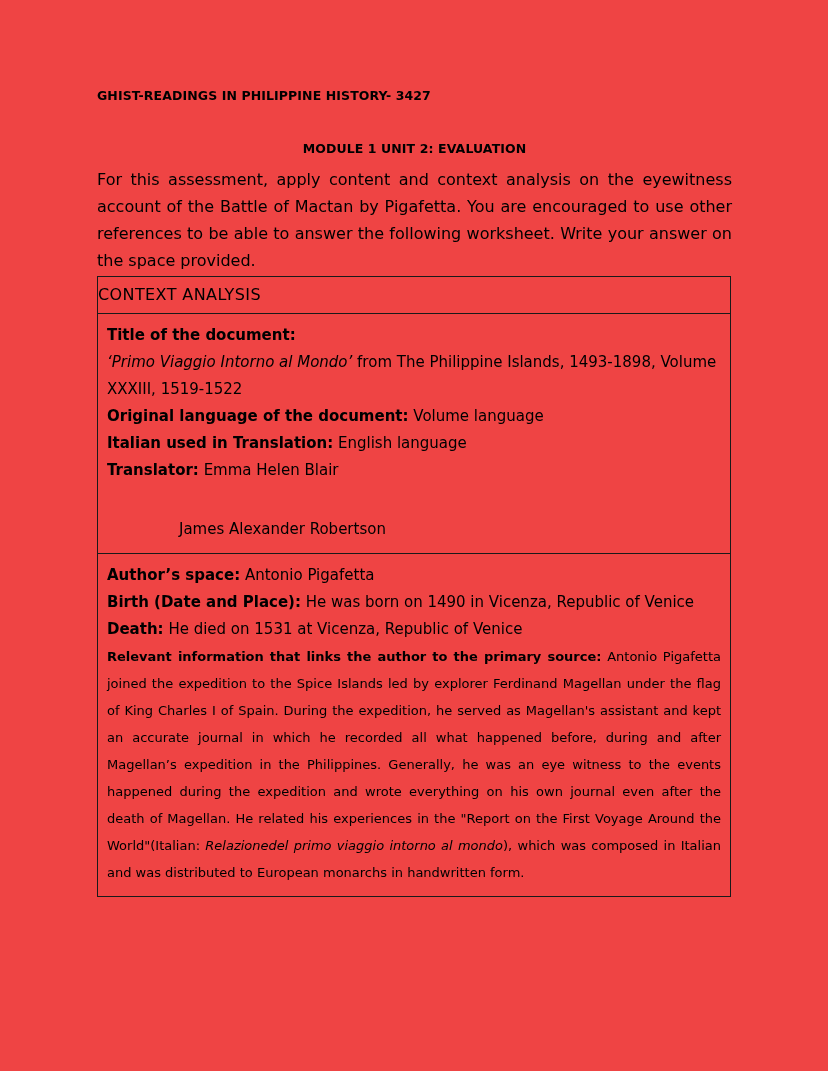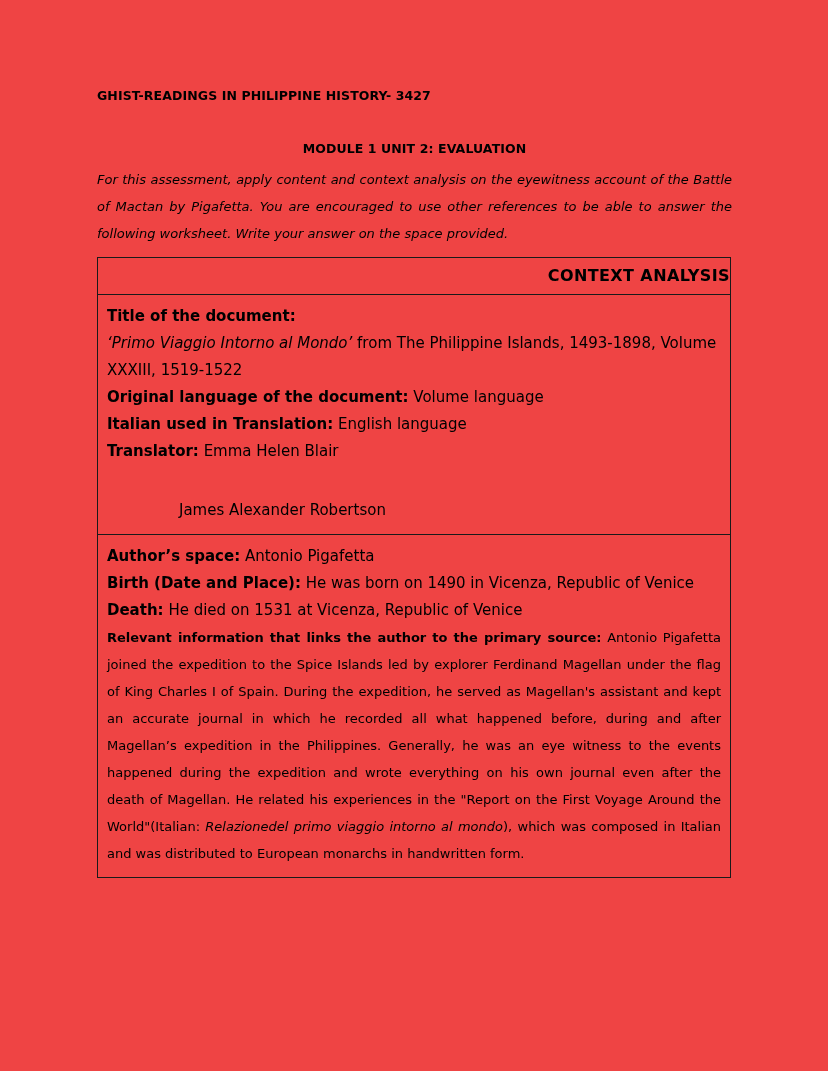--- a/index.html
+++ b/index.html
@@ -36,40 +36,39 @@
     margin: 0 0 38px 0;
   }
   .module-title {
     font-size: 12.5px;
     font-weight: bold;
     text-align: center;
     margin: 18px 0 10px 0;
     letter-spacing: 0.1px;
   }
   .intro {
-    font-size: 13px;
+    font-size: 16px;
     line-height: 27px;
     text-align: justify;
     text-justify: inter-word;
-    margin: 0 0 10px 0;
-    font-style: italic;
+    margin: 0 0 2px 0;
   }
   table.ca {
     border-collapse: collapse;
     width: 634px;
     table-layout: fixed;
   }
   table.ca td {
     border: 1px solid #1a1a1a;
     vertical-align: top;
   }
   .ca-header {
-    text-align: right;
+    text-align: left;
     font-size: 16px;
-    font-weight: bold;
+    font-weight: normal;
     letter-spacing: 0.4px;
     padding: 8px 0 9px 0;
   }
   .cell {
     padding: 8px 9px 10px 9px;
   }
   .line {
     font-size: 15px;
     line-height: 27px;
   }

